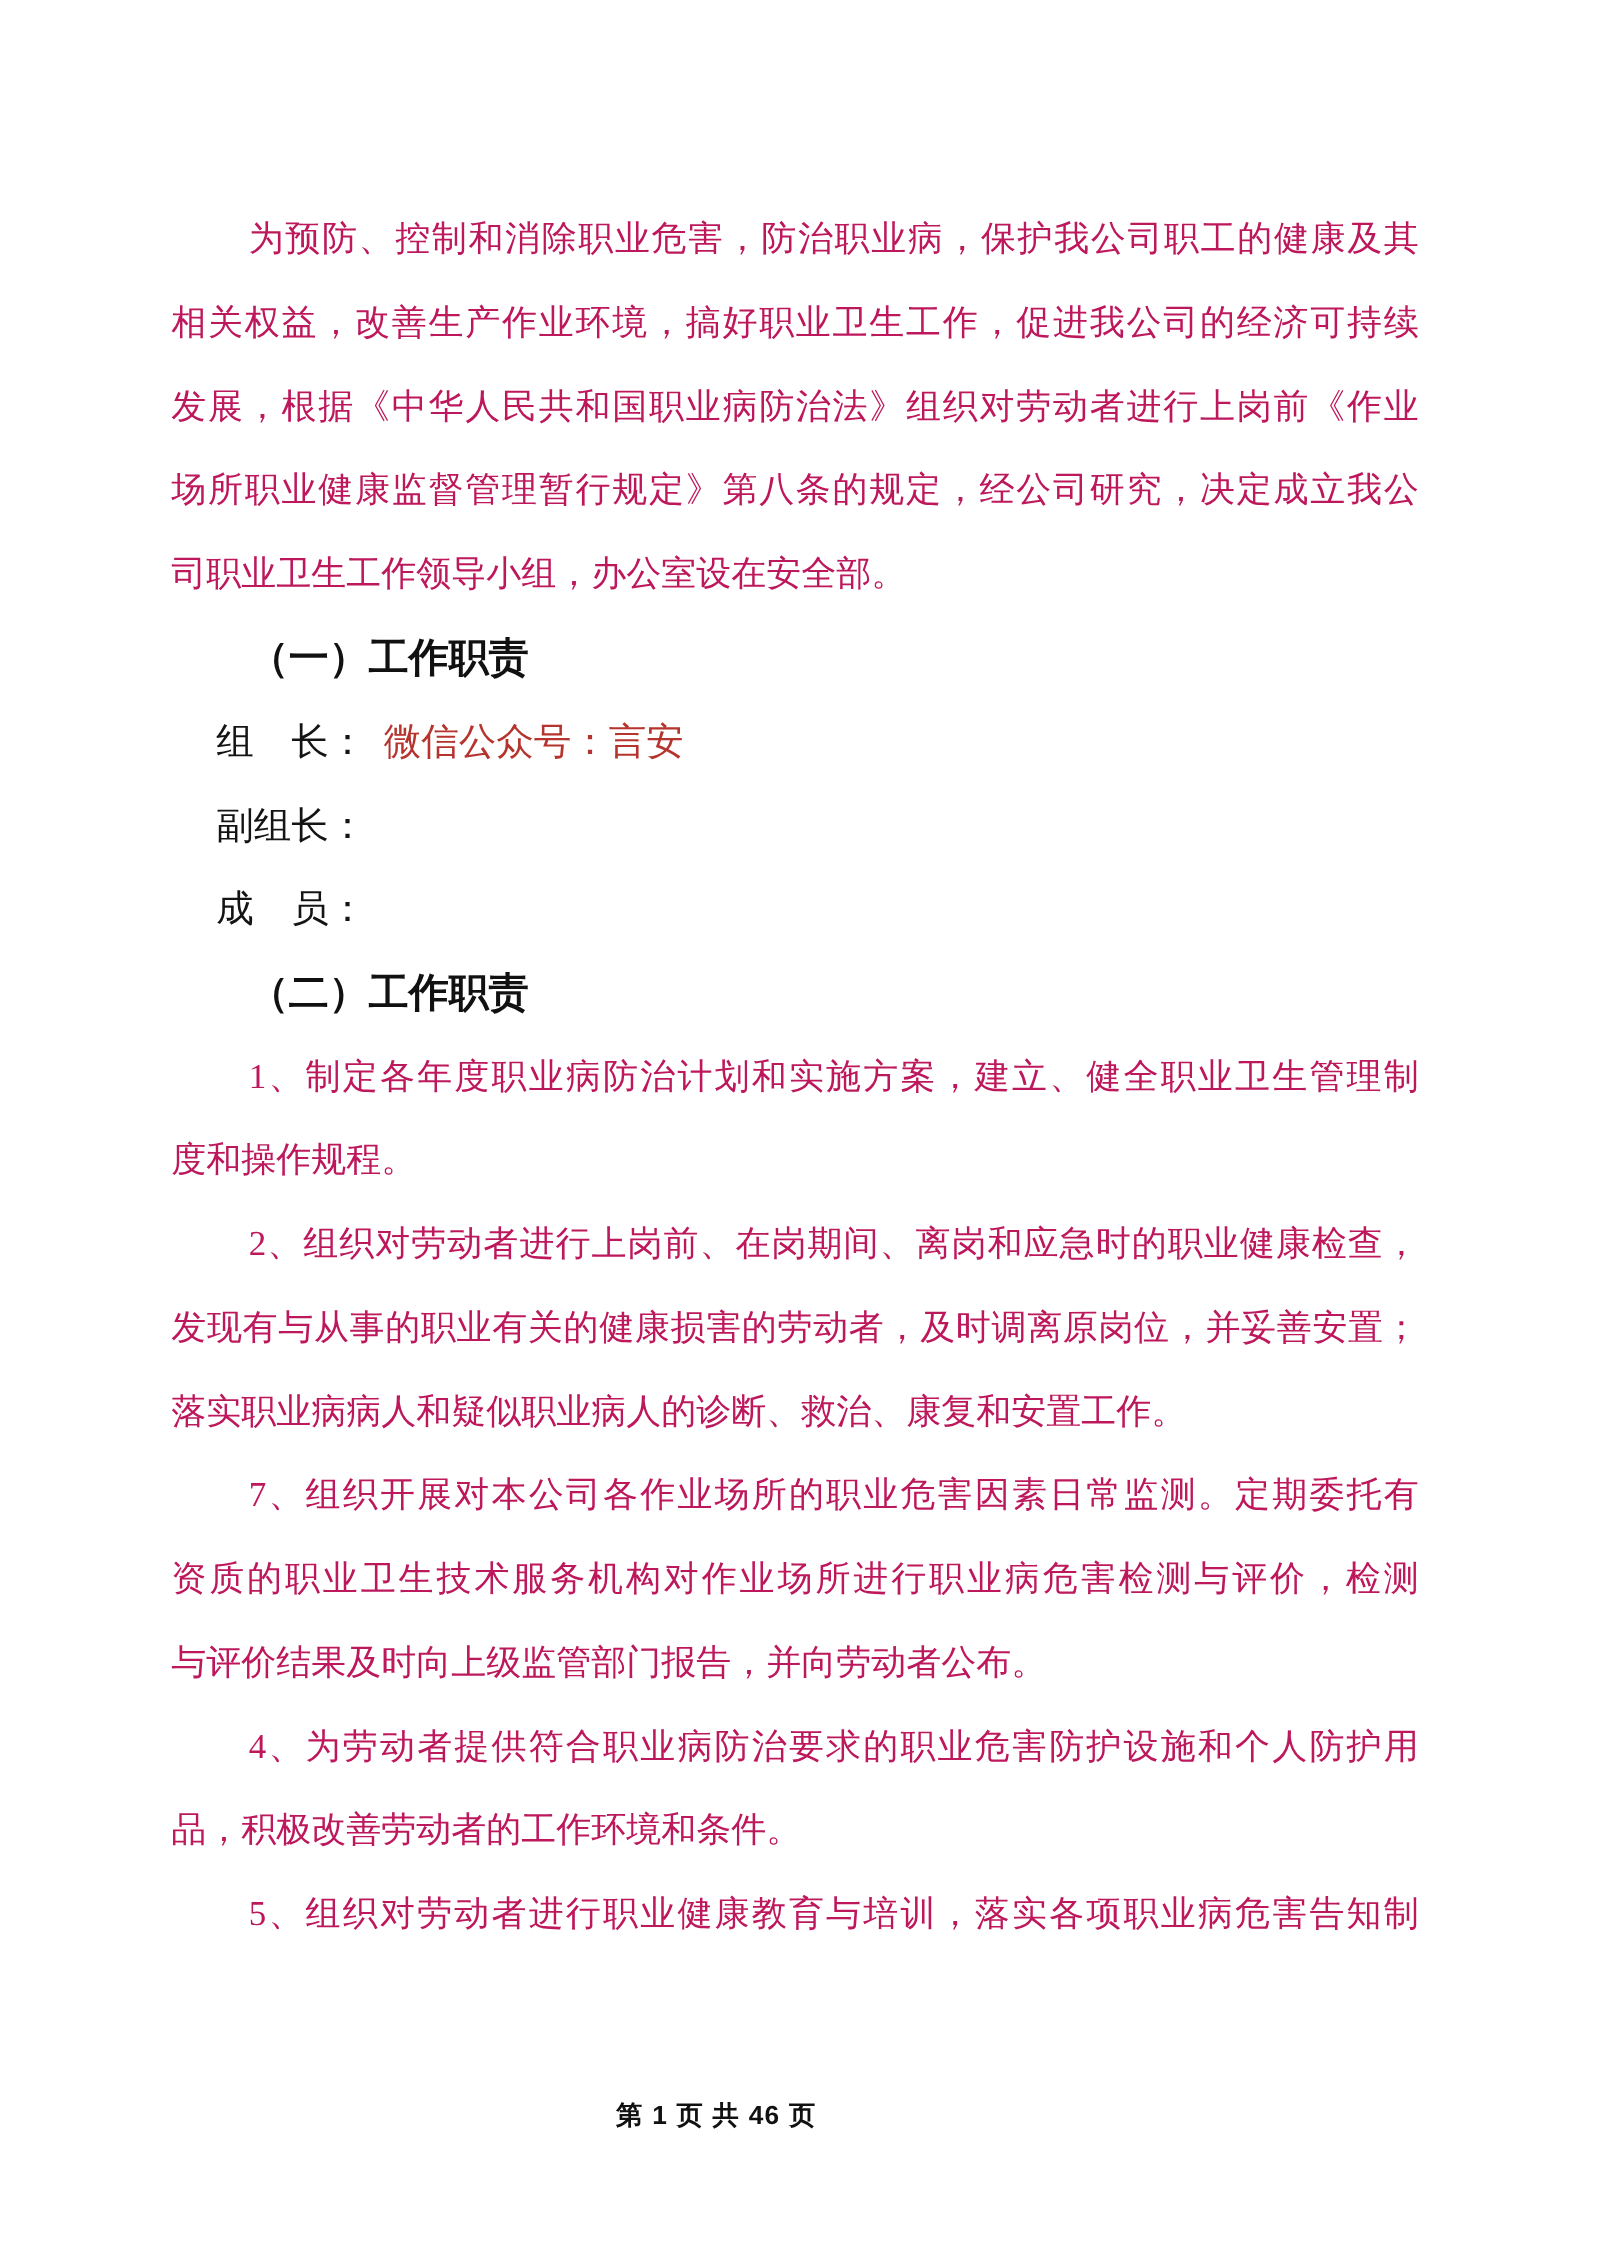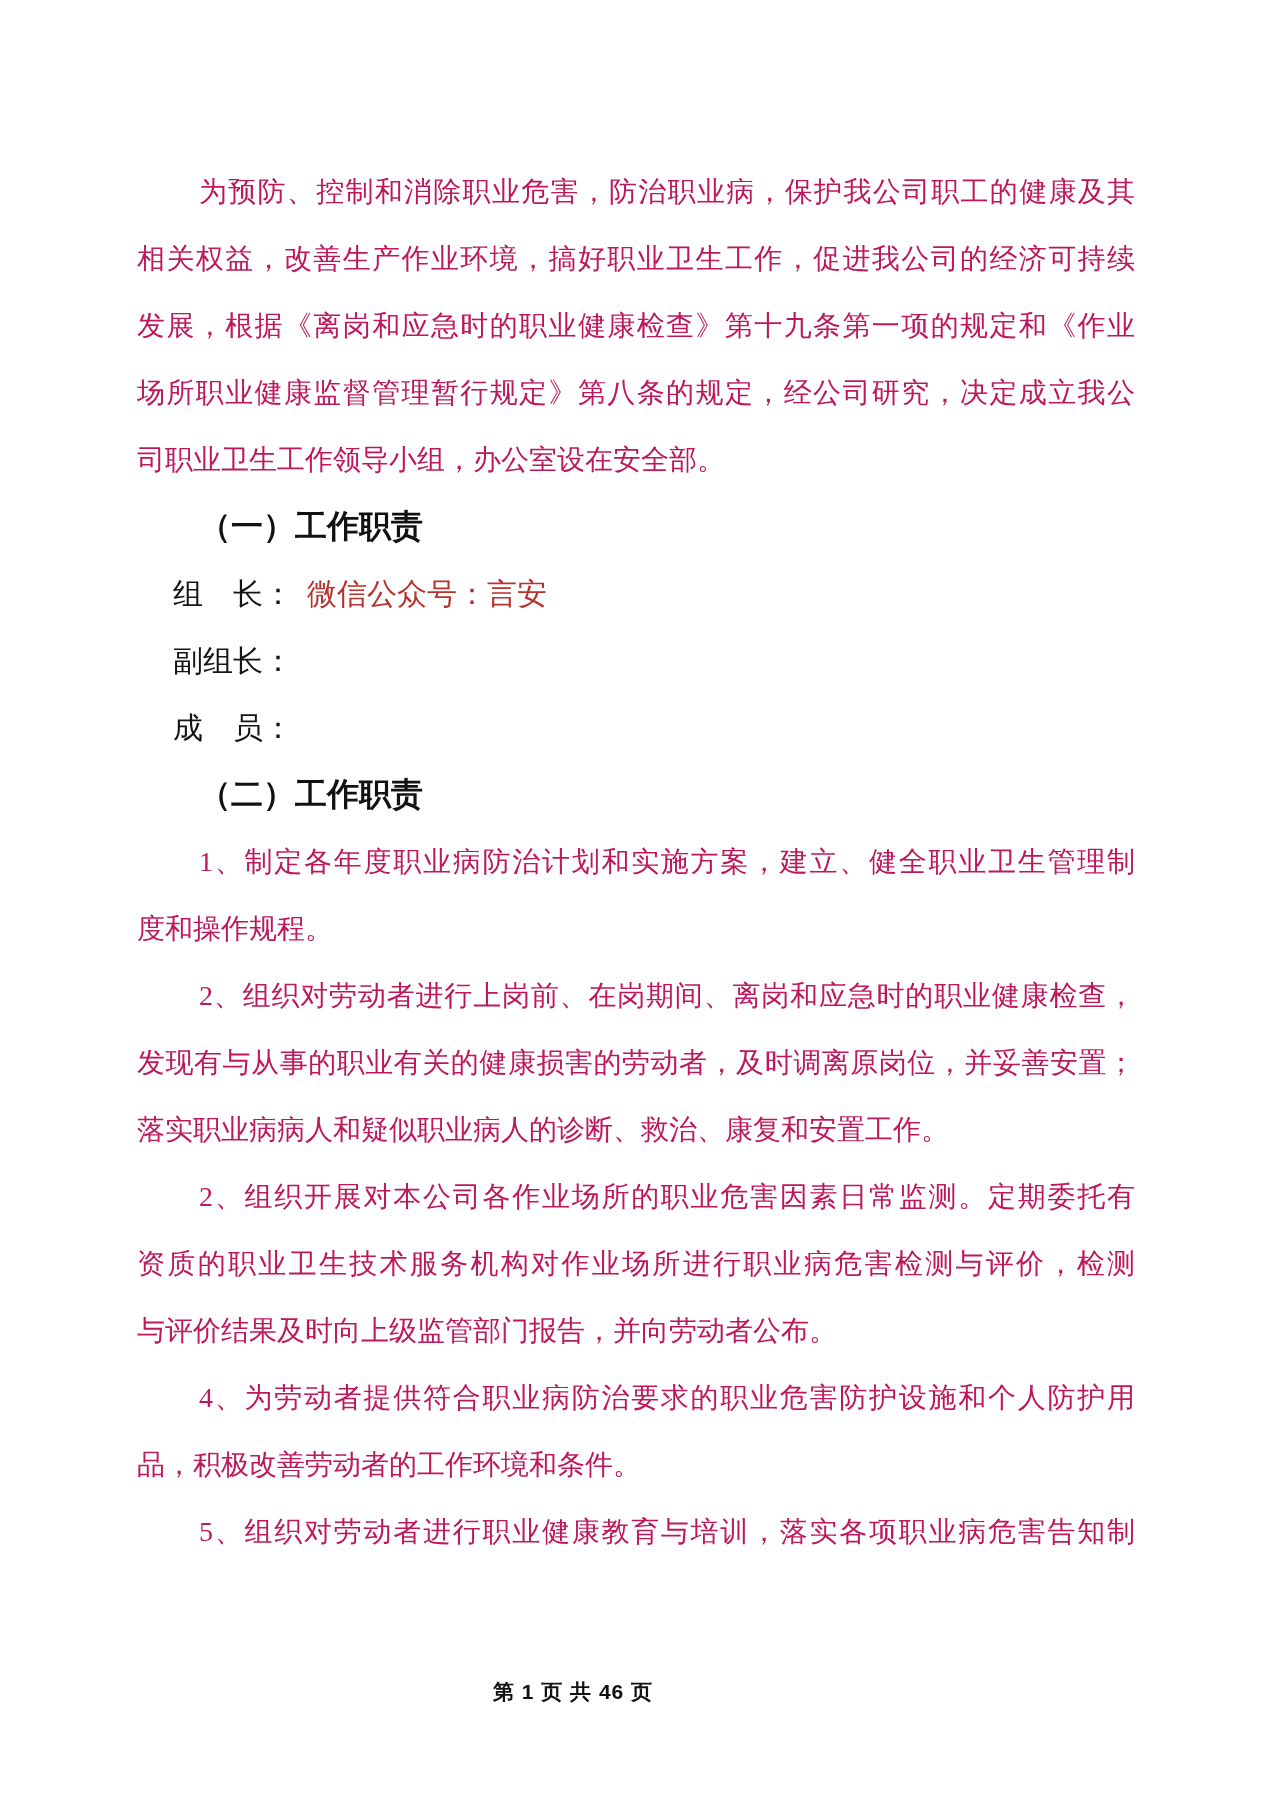--- a/index.html
+++ b/index.html
@@ -87,34 +87,34 @@
   }
 </style>
 </head>
 <body>
 
 <div class="page">
   <div class="content">
 
   <div class="body-line indent jfull">为预防、控制和消除职业危害，防治职业病，保护我公司职工的健康及其</div>
       <div class="body-line jfull">相关权益，改善生产作业环境，搞好职业卫生工作，促进我公司的经济可持续</div>
-      <div class="body-line jfull">发展，根据《离岗和应急时的职业健康检查》第十九条第一项的规定和《作业</div>
+      <div class="body-line jfull">发展，根据《中华人民共和国职业病防治法》组织对劳动者进行上岗前《作业</div>
       <div class="body-line jfull">场所职业健康监督管理暂行规定》第八条的规定，经公司研究，决定成立我公</div>
       <div class="body-line">司职业卫生工作领导小组，办公室设在安全部。</div>
       <div class="heading">（一）工作职责</div>
       <div class="member-line"><span>组　长：</span><span class="member-value red">微信公众号：言安</span></div>
       <div class="member-line"><span>副组长：</span><span class="member-value"></span></div>
       <div class="member-line"><span>成　员：</span><span class="member-value"></span></div>
       <div class="heading">（二）工作职责</div>
       <div class="body-line indent jfull">1、制定各年度职业病防治计划和实施方案，建立、健全职业卫生管理制</div>
       <div class="body-line">度和操作规程。</div>
       <div class="body-line indent jfull">2、组织对劳动者进行上岗前、在岗期间、离岗和应急时的职业健康检查，</div>
       <div class="body-line jfull">发现有与从事的职业有关的健康损害的劳动者，及时调离原岗位，并妥善安置；</div>
       <div class="body-line">落实职业病病人和疑似职业病人的诊断、救治、康复和安置工作。</div>
-      <div class="body-line indent jfull">2、组织开展对本公司各作业场所的职业危害因素日常监测。定期委托有</div>
+      <div class="body-line indent jfull">7、组织开展对本公司各作业场所的职业危害因素日常监测。定期委托有</div>
       <div class="body-line jfull">资质的职业卫生技术服务机构对作业场所进行职业病危害检测与评价，检测</div>
       <div class="body-line">与评价结果及时向上级监管部门报告，并向劳动者公布。</div>
       <div class="body-line indent jfull">4、为劳动者提供符合职业病防治要求的职业危害防护设施和个人防护用</div>
       <div class="body-line">品，积极改善劳动者的工作环境和条件。</div>
       <div class="body-line indent jfull">5、组织对劳动者进行职业健康教育与培训，落实各项职业病危害告知制</div>
     </div>
   <div class="page-footer">第 1 页 共 46 页</div>
 </div>
 
 </body></html>

